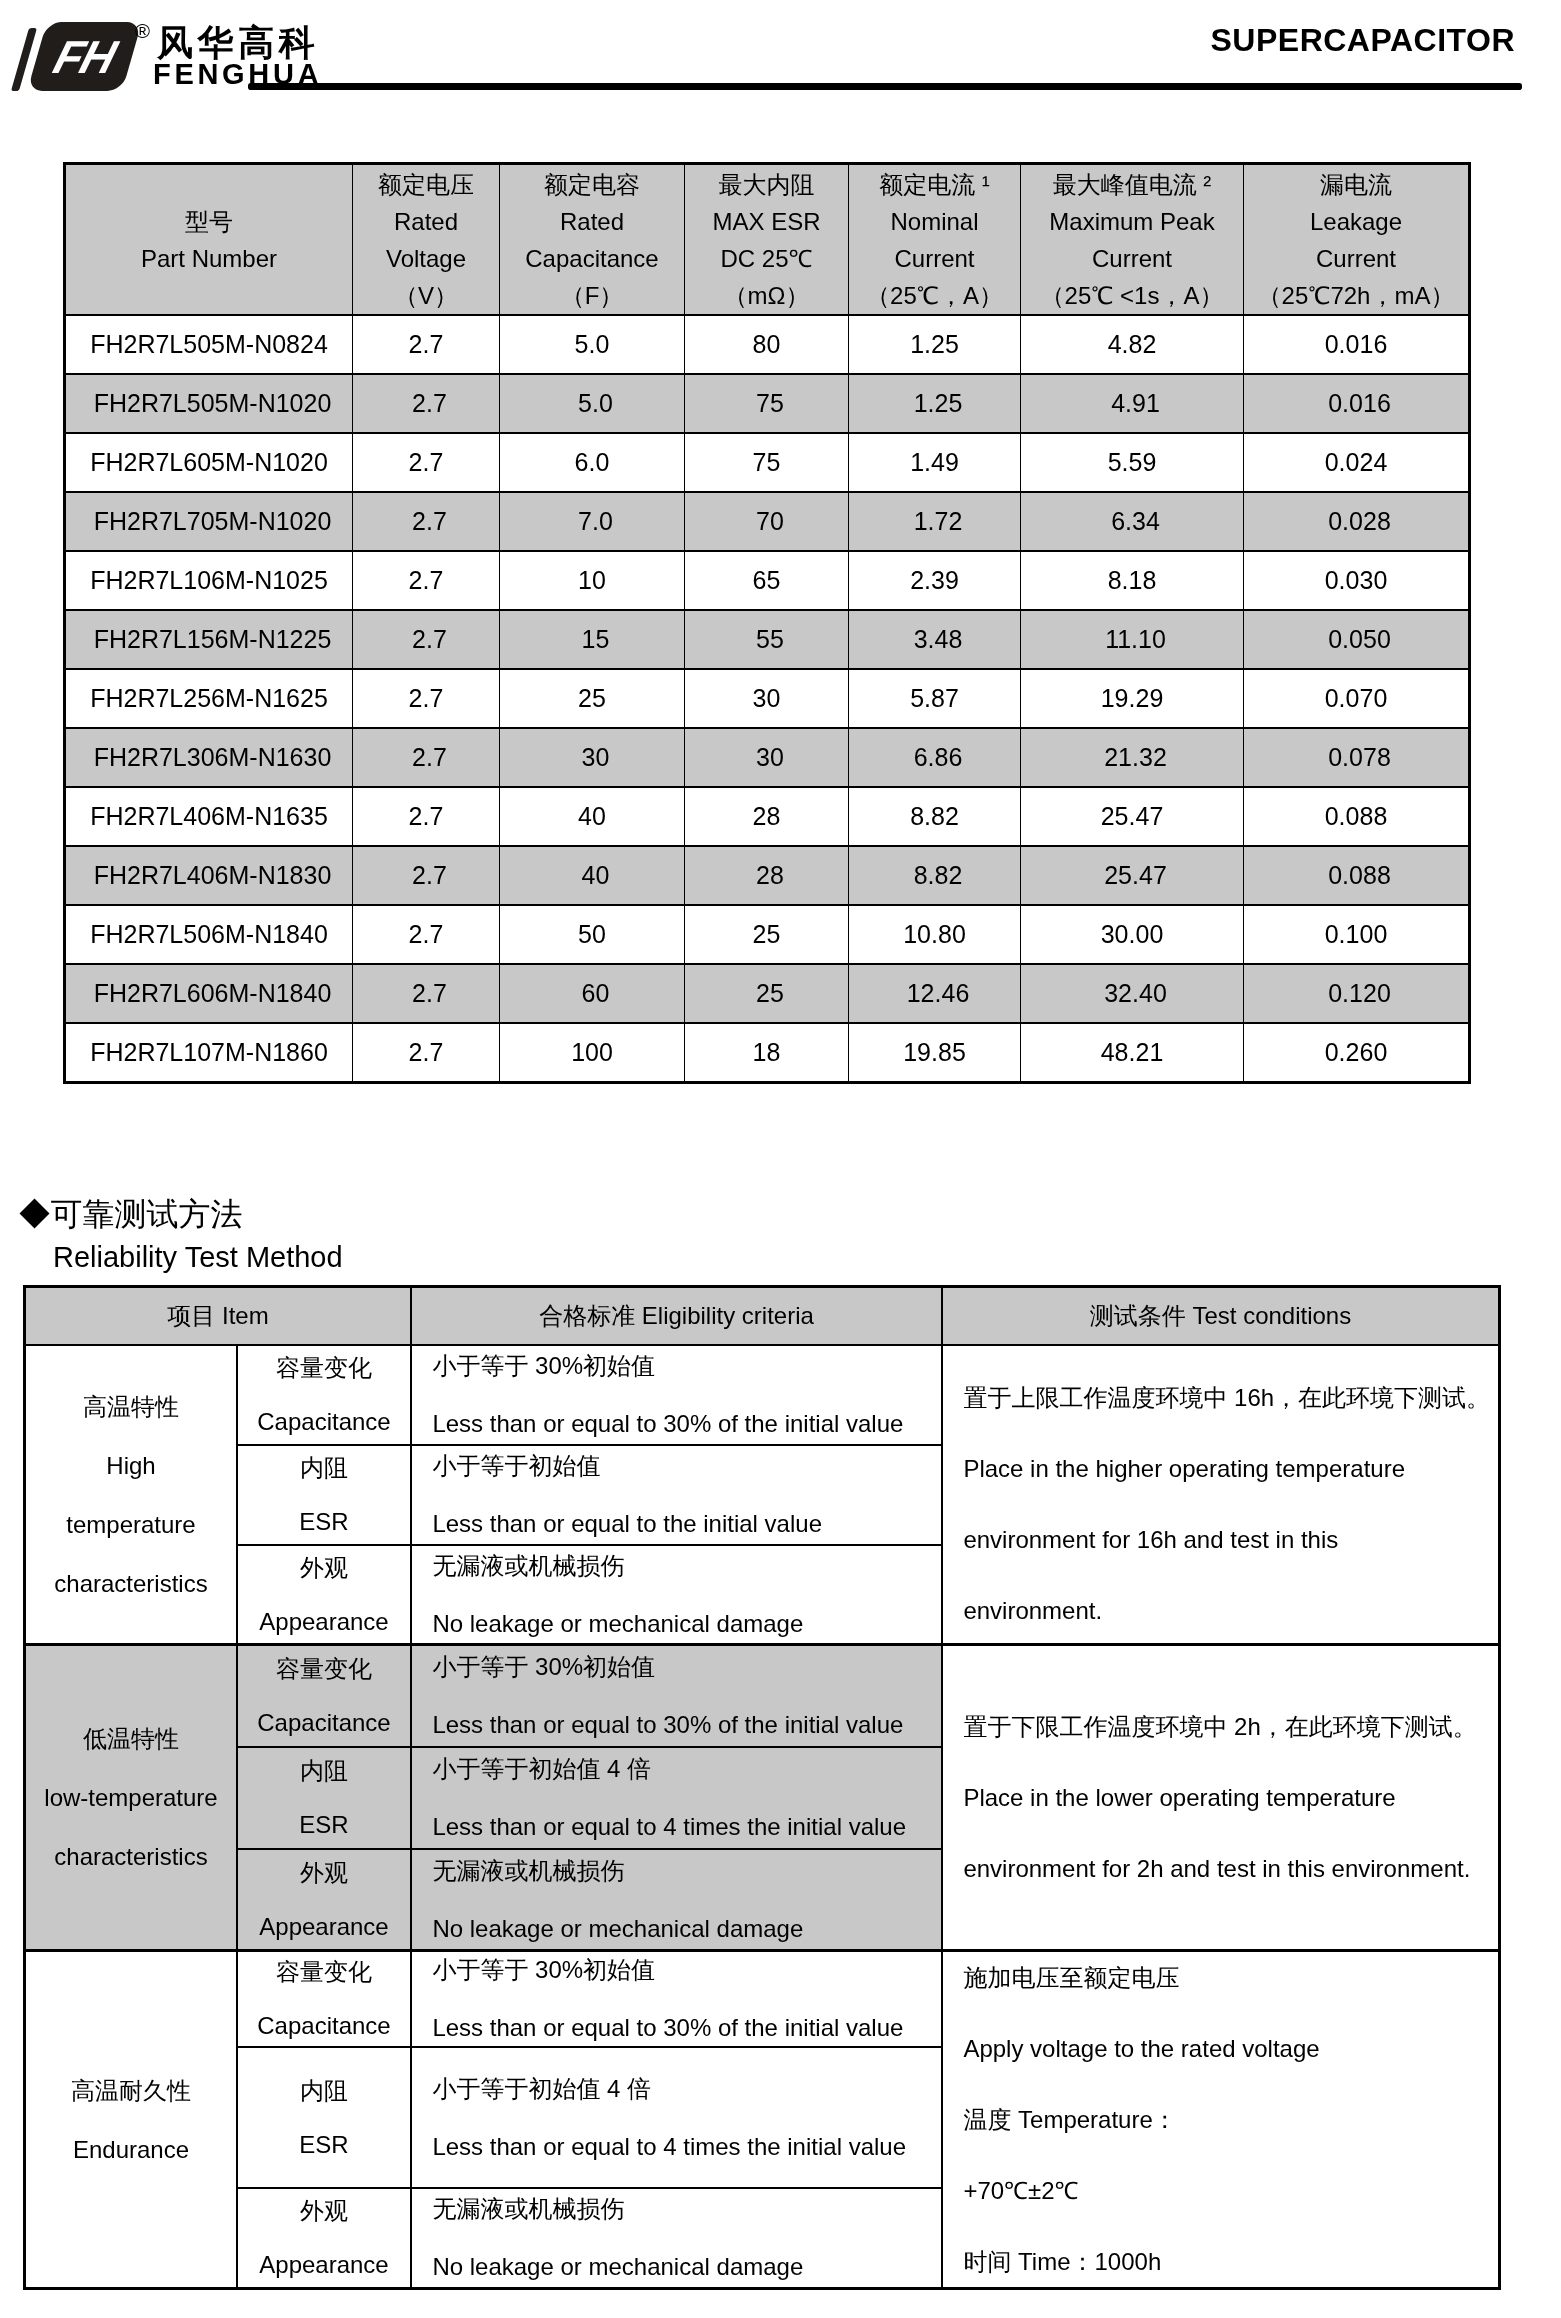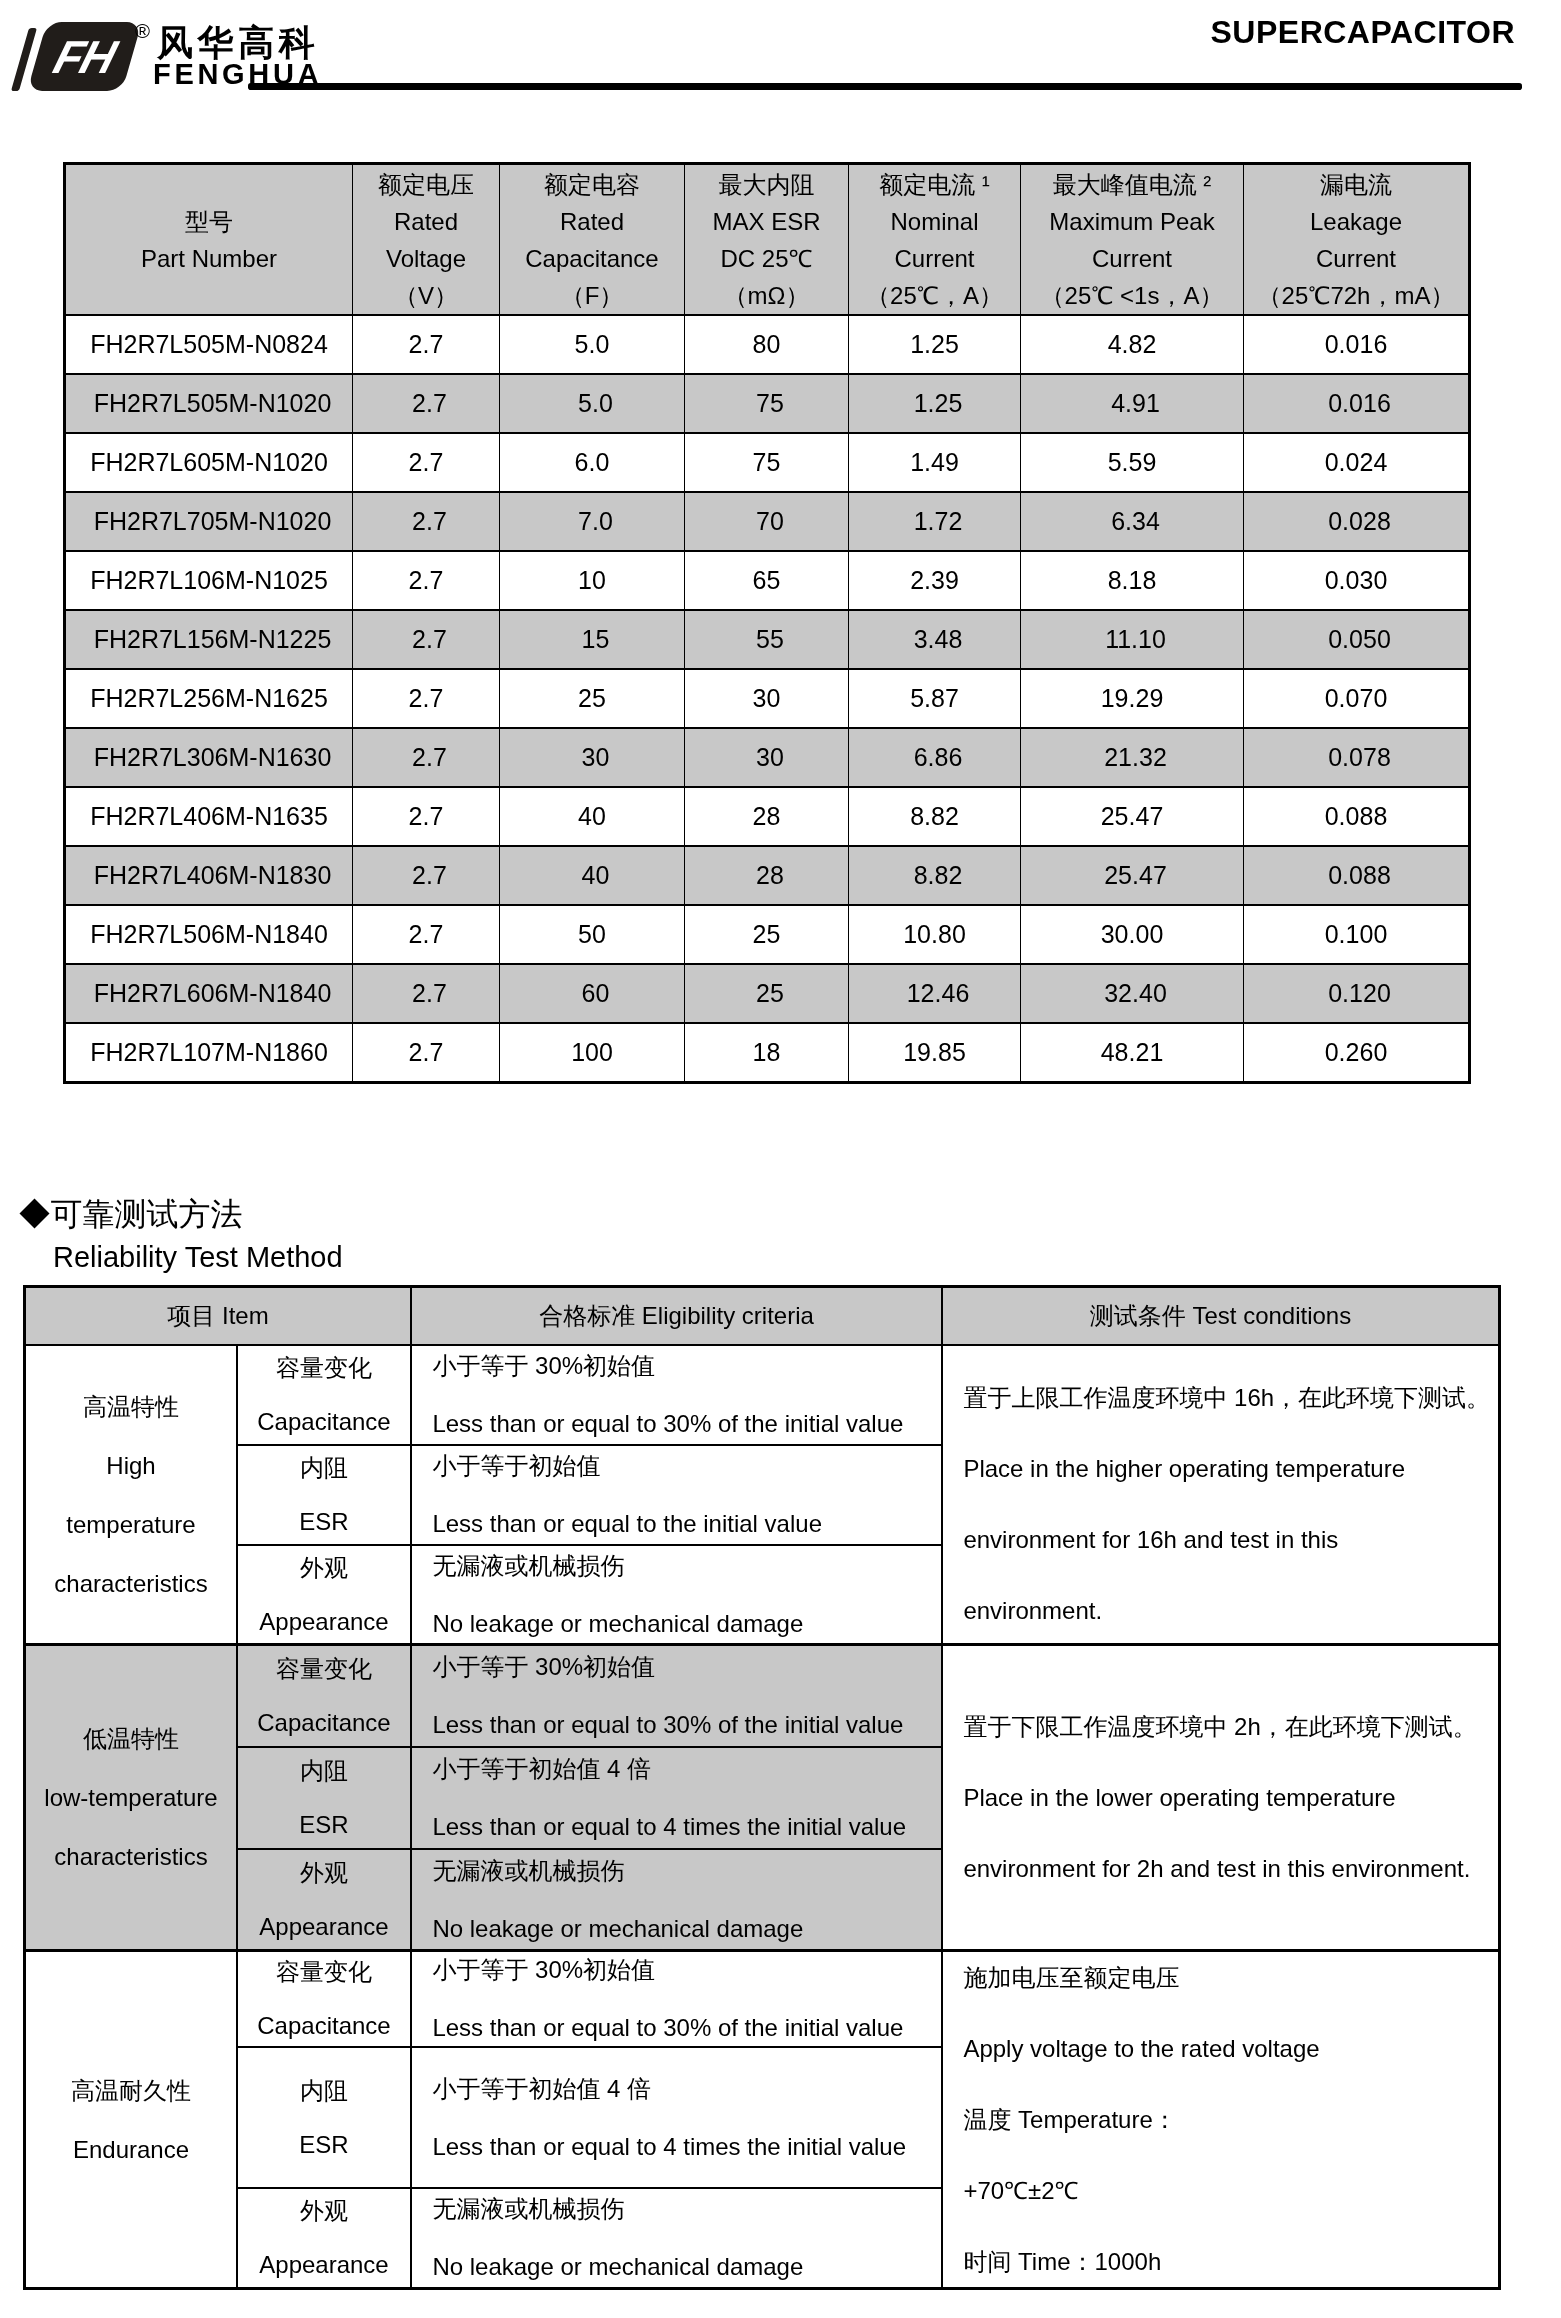--- a/index.html
+++ b/index.html
@@ -9,21 +9,21 @@
   }
   
   .logo-stroke{position:absolute;left:20.4px;top:28px;width:8.3px;height:63px;background:#211d1a;
     transform:skewX(-16deg);border-radius:2.8px;}
   .logo-slab{position:absolute;left:37px;top:22px;width:95px;height:69px;background:#211d1a;
     border-radius:15px;transform:skewX(-16deg);display:flex;align-items:center;justify-content:center;}
   .logo-slab .fh{color:#fff;font-weight:bold;font-style:italic;font-size:46px;letter-spacing:-1.9px;}
   .logo-reg{position:absolute;left:135px;top:20.4px;font-size:20.4px;}
   .brand-cn{position:absolute;left:151px;top:18.6px;font-size:36px;font-weight:bold;letter-spacing:4.6px;margin-left:6px;}
   .brand-en{position:absolute;left:153px;top:58px;font-size:29px;font-weight:bold;letter-spacing:3.7px;}
-  .doc-title{position:absolute;top:14px;right:46px;font-size:32px;font-weight:bold;letter-spacing:0.5px;}
+  .doc-title{position:absolute;top:22px;right:46px;font-size:32px;font-weight:bold;letter-spacing:0.5px;}
   .header-rule{position:absolute;left:248px;top:83px;width:1274px;height:6.5px;background:#000;border-radius:2.8px;}
 
   
   table.spec{position:absolute;left:63px;top:162px;border-collapse:collapse;table-layout:fixed;
     border:3.7px solid #000;}
   table.spec th,table.spec td{border:1.9px solid #000;padding:0;}
   table.spec th{background:#c8c8c8;font-weight:normal;font-size:24px;height:149px;vertical-align:middle;}
   table.spec th div{line-height:37px;}
   table.spec td{height:57px;text-align:center;font-size:25px;border-top-width:2.8px;border-bottom-width:2.8px;}
   table.spec tr.shaded td{background:#c8c8c8;padding-left:7px;}

